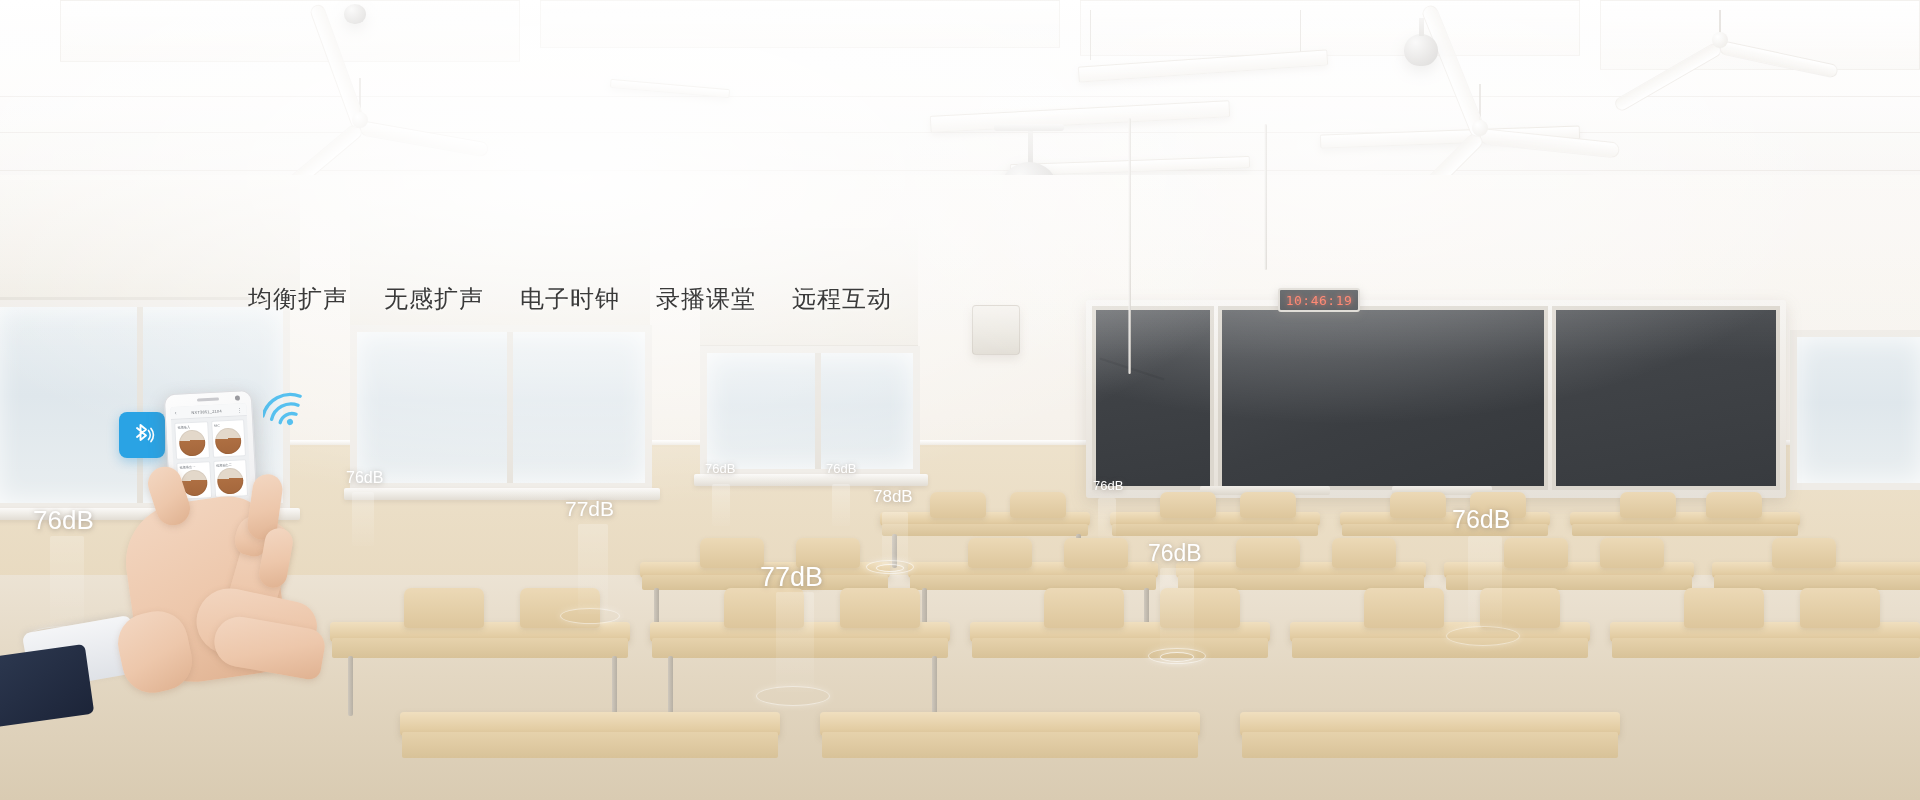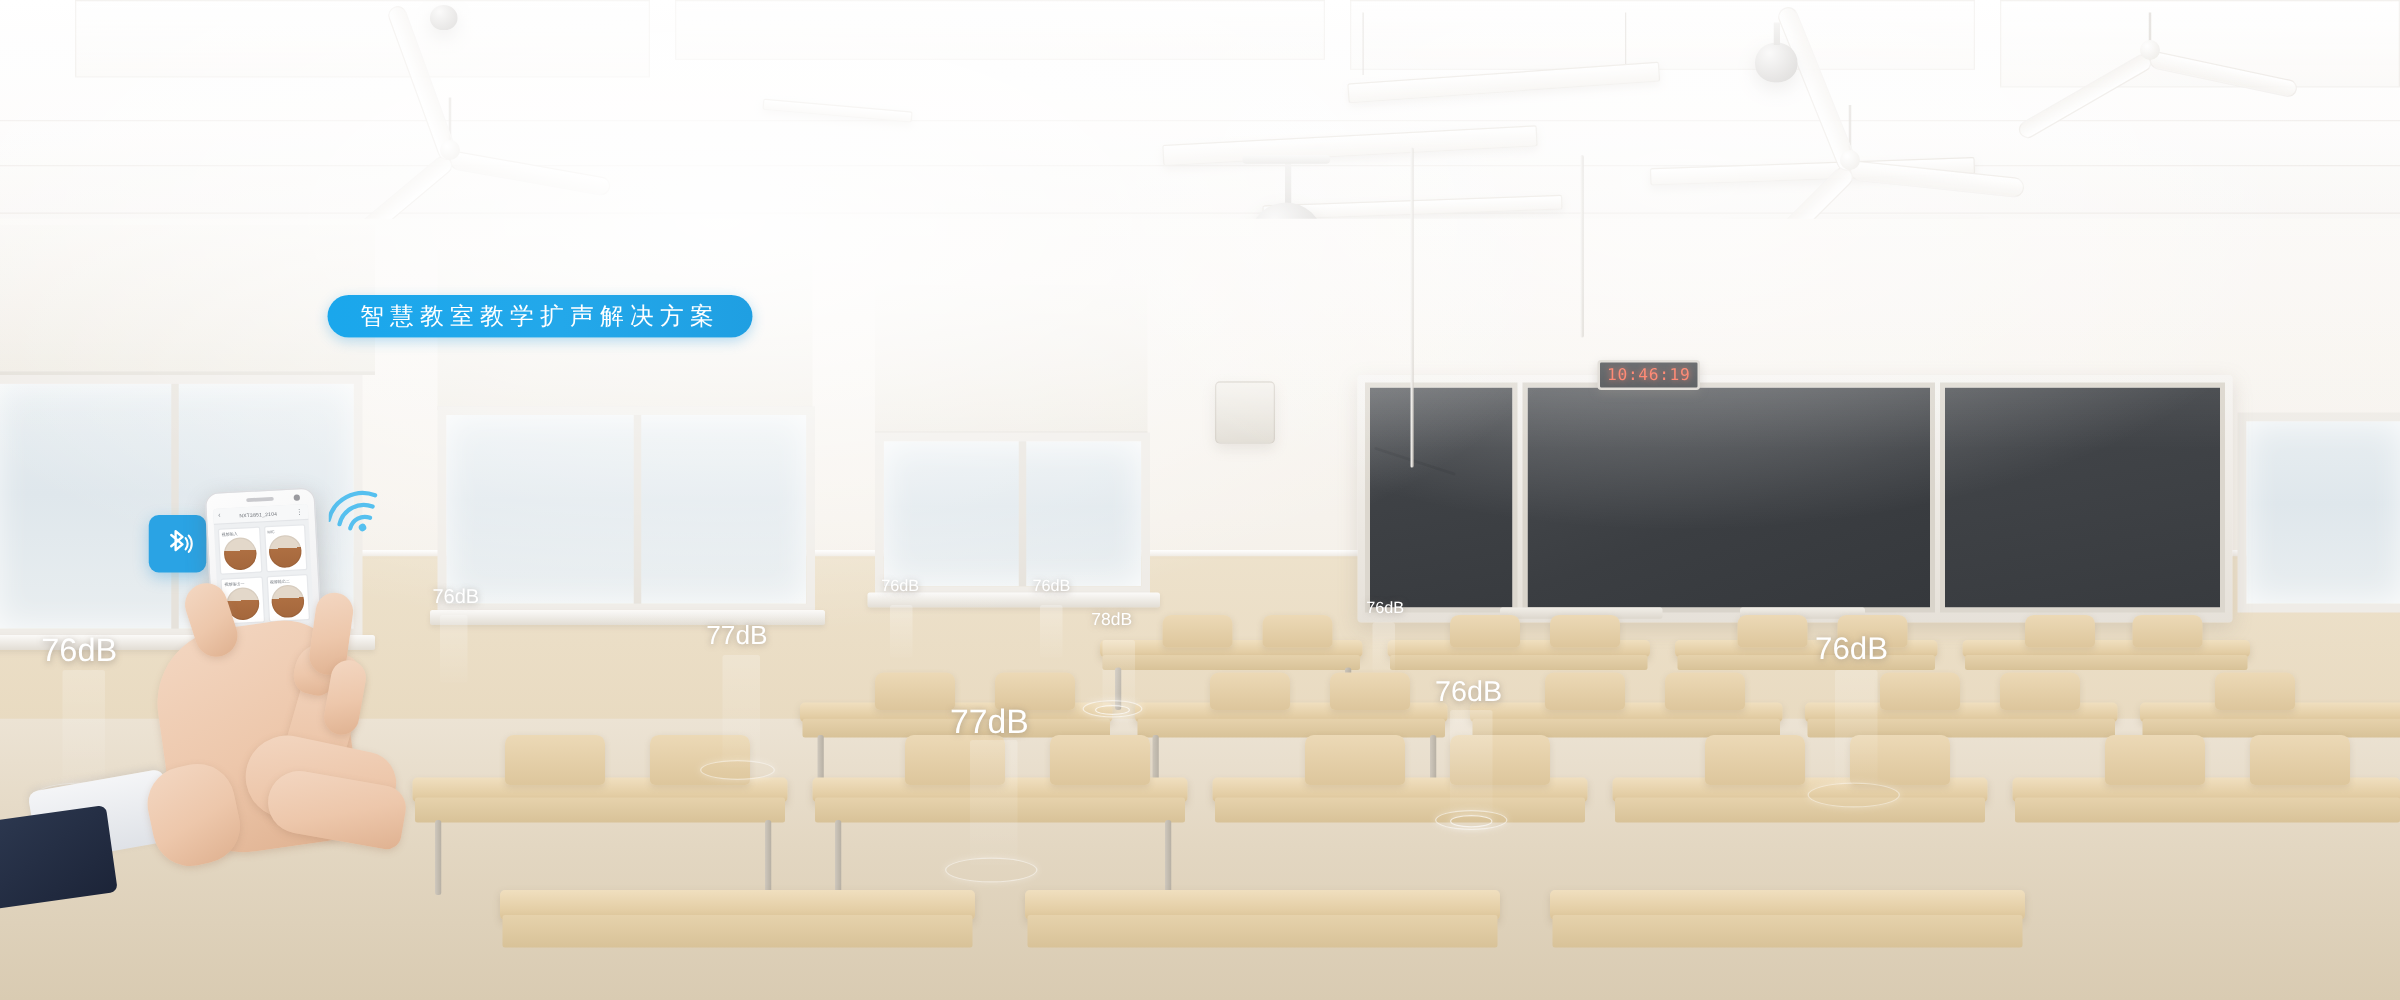--- a/index.html
+++ b/index.html
@@ -377,32 +377,36 @@
     <div class="ripple" style="left:28px;   top:626px; width:74px; height:20px; opacity:.55;"></div>
     <div class="ripple" style="left:1446px; top:626px; width:74px; height:20px; opacity:.55;"></div>
 
     <div id="db-labels">
         <div class="dblabel" style="left: 33px; top: 505px; font-size: 26px;">76dB</div>
         <div class="dblabel" style="left: 346px; top: 469px; font-size: 16px;">76dB</div>
         <div class="dblabel" style="left: 565px; top: 497px; font-size: 21px;">77dB</div>
         <div class="dblabel" style="left: 760px; top: 562px; font-size: 27px;">77dB</div>
         <div class="dblabel" style="left: 705px; top: 461px; font-size: 13px;">76dB</div>
         <div class="dblabel" style="left: 826px; top: 461px; font-size: 13px;">76dB</div>
-        <div class="dblabel" style="left: 873px; top: 487px; font-size: 14px;">78dB</div>
+        <div class="dblabel" style="left: 873px; top: 487px; font-size: 17px;">78dB</div>
         <div class="dblabel" style="left: 1093px; top: 478px; font-size: 13px;">76dB</div>
         <div class="dblabel" style="left: 1148px; top: 540px; font-size: 23px;">76dB</div>
         <div class="dblabel" style="left: 1452px; top: 505px; font-size: 25px;">76dB</div>
       </div>
   </div>
 
 
-  <div class="pill">
-    <span>智慧教室教学扩声解决方案</span>
-  </div>
-
+
+  <div class="features" id="feature-list">
+      <span>均衡扩声</span>
+      <span>无感扩声</span>
+      <span>电子时钟</span>
+      <span>录播课堂</span>
+      <span>远程互动</span>
+    </div>
 
   <div class="bt">
     <svg width="30" height="30" viewBox="0 0 30 30">
       <path d="M10 8 L19 15.5 L13.5 20 L13.5 5 L19 9.5 L10 17" fill="none" stroke="#ffffff" stroke-width="1.9" stroke-linejoin="round" stroke-linecap="round"></path>
       <path d="M21.5 10.5 a7 7 0 0 1 0 9" fill="none" stroke="#ffffff" stroke-width="1.7" stroke-linecap="round"></path>
       <path d="M24 8.5 a10 10 0 0 1 0 13" fill="none" stroke="#ffffff" stroke-width="1.7" stroke-linecap="round"></path>
     </svg>
   </div>
 
   <svg class="wifi" viewBox="0 0 54 44">

